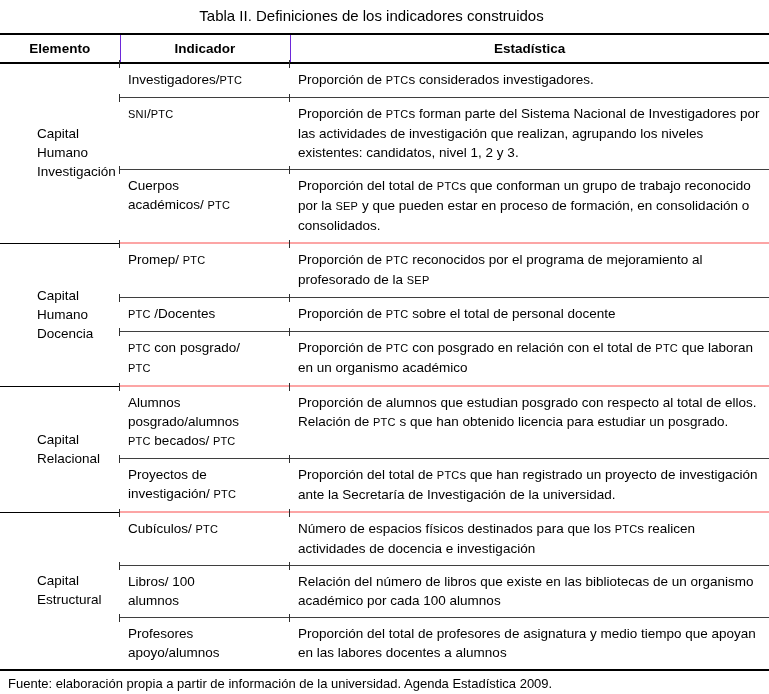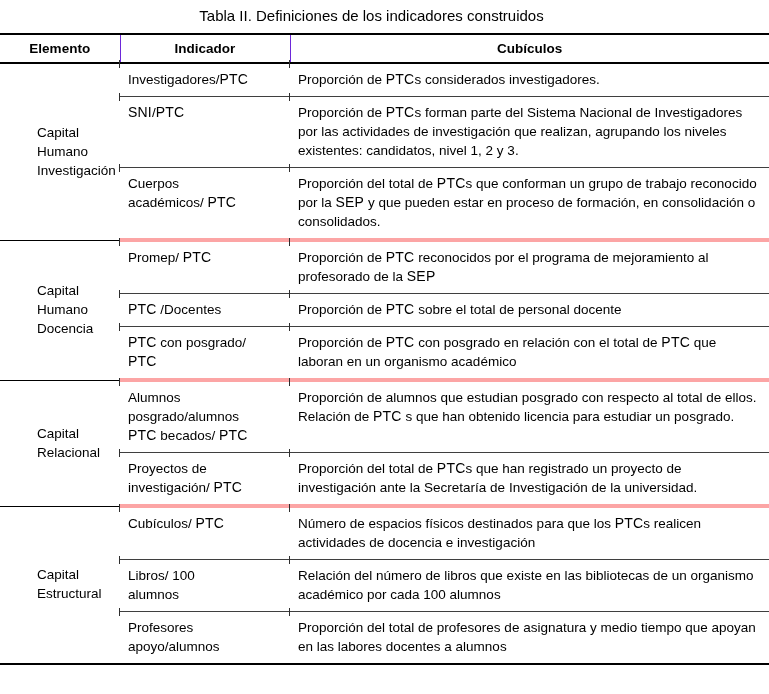--- a/index.html
+++ b/index.html
@@ -46,34 +46,34 @@
     font-size: 13.5px;
     line-height: 19px;
     padding: 6px 8px 7px 8px;
     white-space: pre-line;
   }
   td.el {
     vertical-align: middle;
     padding-left: 37px;
     border-bottom: 1px solid #000;
   }
-  tr.sec-end td { border-bottom: 4px solid #fca5a5; }
+  tr.sec-end td { border-bottom: 2px solid #fca5a5; }
   td.sep { border-bottom: 1px solid #3f3f3f; }
   td.ind, td.def { position: relative; }
   td.ind::before, td.def::before {
     content: "";
     position: absolute;
     left: -1px;
     top: -4px;
     width: 1px;
     height: 8px;
     background: #2e2e2e;
   }
   .sc {
-    font-size: 14px;
+    font-size: 11px;
     letter-spacing: 0.2px;
   }
   .footer {
     font-size: 13px;
     line-height: 17px;
     margin: 4px 0 0 8px;
   }
 </style>
 </head>
 <body>
@@ -84,21 +84,21 @@
   <table class="def-table">
     <colgroup>
       <col class="c-el">
       <col class="c-ind">
       <col class="c-def">
     </colgroup>
     <thead>
       <tr>
         <th>Elemento</th>
         <th>Indicador</th>
-        <th>Cubículos</th>
+        <th>Estadística</th>
       </tr>
     </thead>
     <tbody id="tbody">
         <tr>
           <td class="el" rowspan="3">Capital
 Humano
 Investigación</td>
           <td class="ind sep">Investigadores/<span class="sc">PTC</span></td>
           <td class="def sep">Proporción de <span class="sc">PTC</span>s considerados investigadores.</td>
         </tr>
@@ -153,13 +153,14 @@
           <td class="def sep">Relación del número de libros que existe en las bibliotecas de un organismo académico por cada 100 alumnos</td>
         </tr>
         <tr>
           <td class="ind">Profesores
 apoyo/alumnos</td>
           <td class="def">Proporción del total de profesores de asignatura y medio tiempo que apoyan en las labores docentes a alumnos</td>
         </tr>
       </tbody>
   </table>
 
+  <div class="footer">Fuente: elaboración propia a partir de información de la universidad. Agenda Estadística 2009.</div>
 </div>
 
 </body></html>

